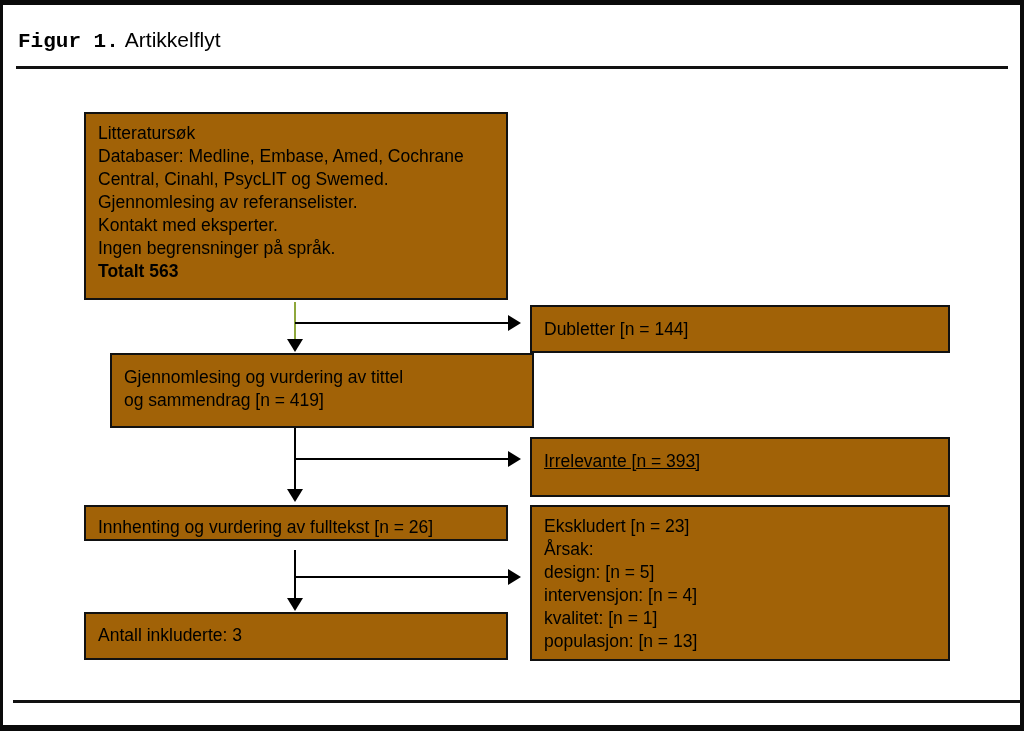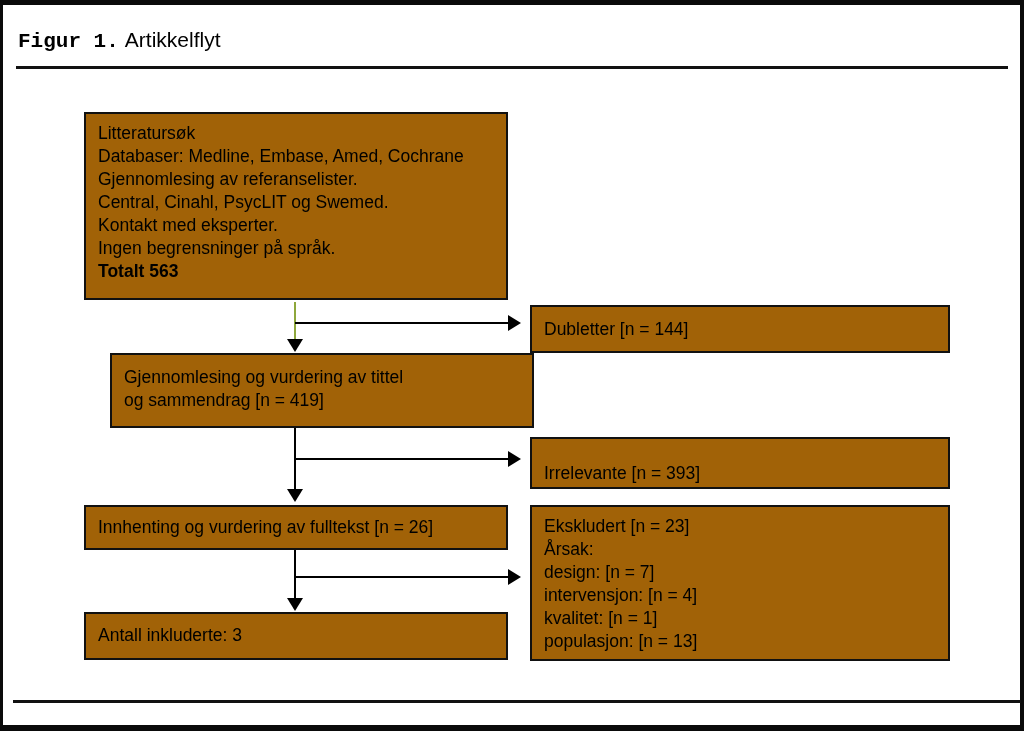--- a/index.html
+++ b/index.html
@@ -39,24 +39,24 @@
     border: 2px solid #111;
     box-sizing: border-box;
     font-size: 17.5px;
     line-height: 23px;
   }
   .box .line { white-space: nowrap; }
   .bold-line { font-weight: 700; }
 
   .box-search     { left: 84px;  top: 112px; width: 424px; height: 188px; padding: 8px 12px; }
   .box-screening  { left: 90px;  top: 353px; width: 424px; height: 75px;  padding: 11px 12px; margin-left: 20px; }
-  .box-fulltext   { left: 84px;  top: 505px; width: 424px; height: 45px;  padding: 9px 12px; }
+  .box-fulltext   { left: 84px;  top: 505px; width: 424px; height: 36px;  padding: 9px 12px; }
   .box-included   { left: 84px;  top: 612px; width: 424px; height: 48px;  padding: 10px 12px; }
   .box-dubletter  { left: 530px; top: 305px; width: 420px; height: 48px;  padding: 11px 12px; }
-  .box-irrelevant { left: 530px; top: 437px; width: 420px; height: 52px;  padding: 23px 12px; }
+  .box-irrelevant { left: 530px; top: 437px; width: 420px; height: 60px;  padding: 11px 12px; text-decoration: underline; }
   .box-excluded   { left: 530px; top: 505px; width: 420px; height: 156px; padding: 8px 12px; }
 
   .v-line { position: absolute; width: 2px; background: #000; }
   .h-line { position: absolute; height: 2px; background: #000; }
   .arrow-down {
     position: absolute; width: 0; height: 0;
     border-left: 8px solid transparent;
     border-right: 8px solid transparent;
     border-top: 13px solid #000;
   }
@@ -95,22 +95,22 @@
   <div class="title">
     <span class="bold">Figur 1.</span><span class="rest">Artikkelflyt</span>
   </div>
 
   <div class="rule rule-top"></div>
   <div class="rule rule-bottom"></div>
 
   <div class="box box-search">
     <div class="line">Litteratursøk</div>
     <div class="line">Databaser: Medline, Embase, Amed, Cochrane</div>
+    <div class="line">Central, Cinahl, PsycLIT og Swemed.</div>
     <div class="line">Gjennomlesing av referanselister.</div>
-    <div class="line">Central, Cinahl, PsycLIT og Swemed.</div>
     <div class="line">Kontakt med eksperter.</div>
     <div class="line">Ingen begrensninger på språk.</div>
     <div class="line bold-line">Totalt 563</div>
   </div>
 
   <div class="box box-screening">
     <div class="line">Gjennomlesing og vurdering av tittel</div>
     <div class="line">og sammendrag [n = 419]</div>
   </div>
 
@@ -126,21 +126,21 @@
     <div class="line">Dubletter [n = 144]</div>
   </div>
 
   <div class="box box-irrelevant">
     <div class="line">Irrelevante [n = 393]</div>
   </div>
 
   <div class="box box-excluded">
     <div class="line">Ekskludert [n = 23]</div>
     <div class="line">Årsak:</div>
-    <div class="line">design: [n = 7]</div>
+    <div class="line">design: [n = 5]</div>
     <div class="line">intervensjon: [n = 4]</div>
     <div class="line">kvalitet: [n = 1]</div>
     <div class="line">populasjon: [n = 13]</div>
   </div>
 
   <div class="v-line vline-1" style="background: rgb(142, 167, 60);"></div>
   <div class="arrow-down down-1"></div>
   <div class="h-line hline-1"></div>
   <div class="arrow-right right-1"></div>
 

